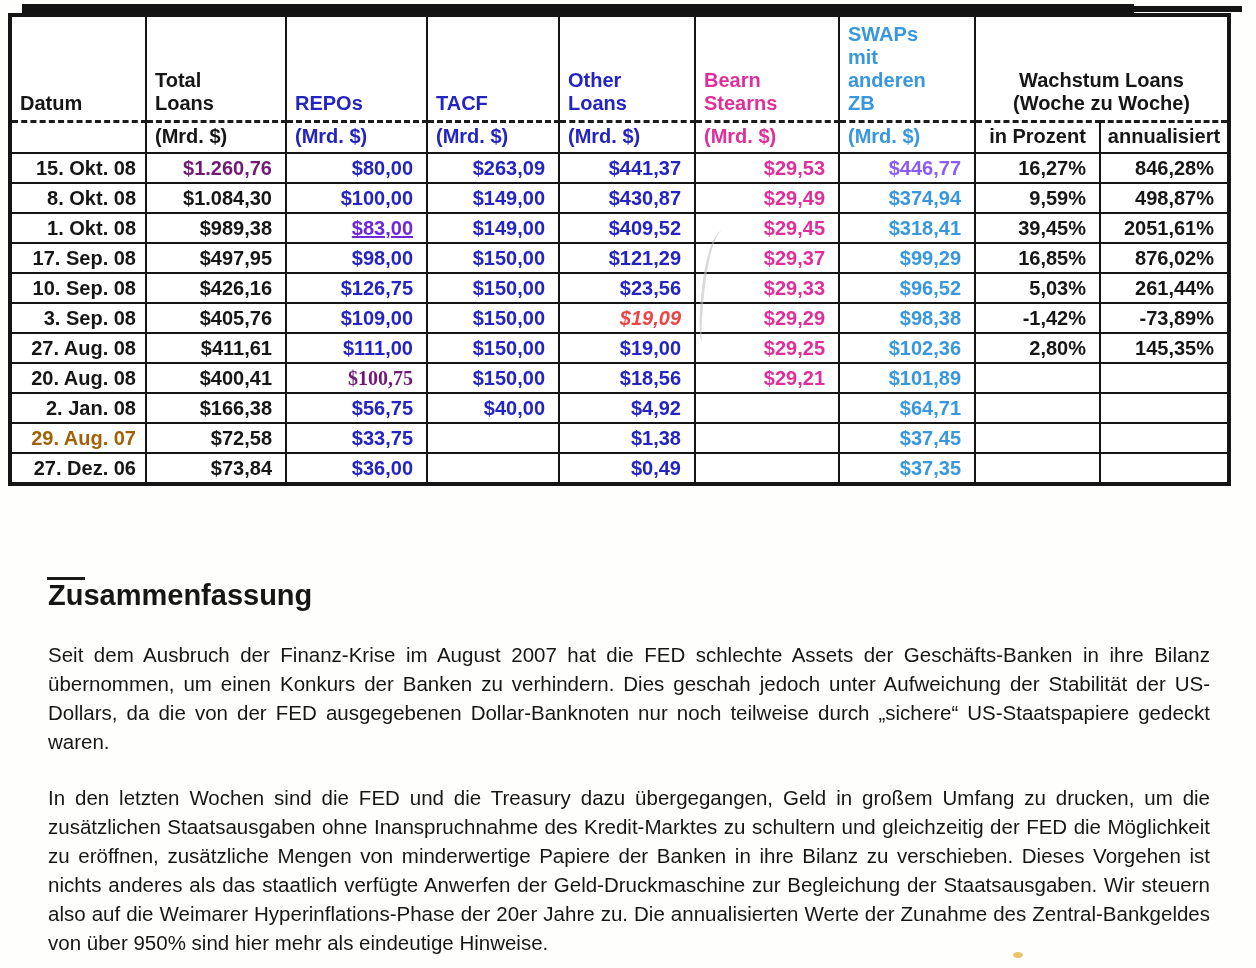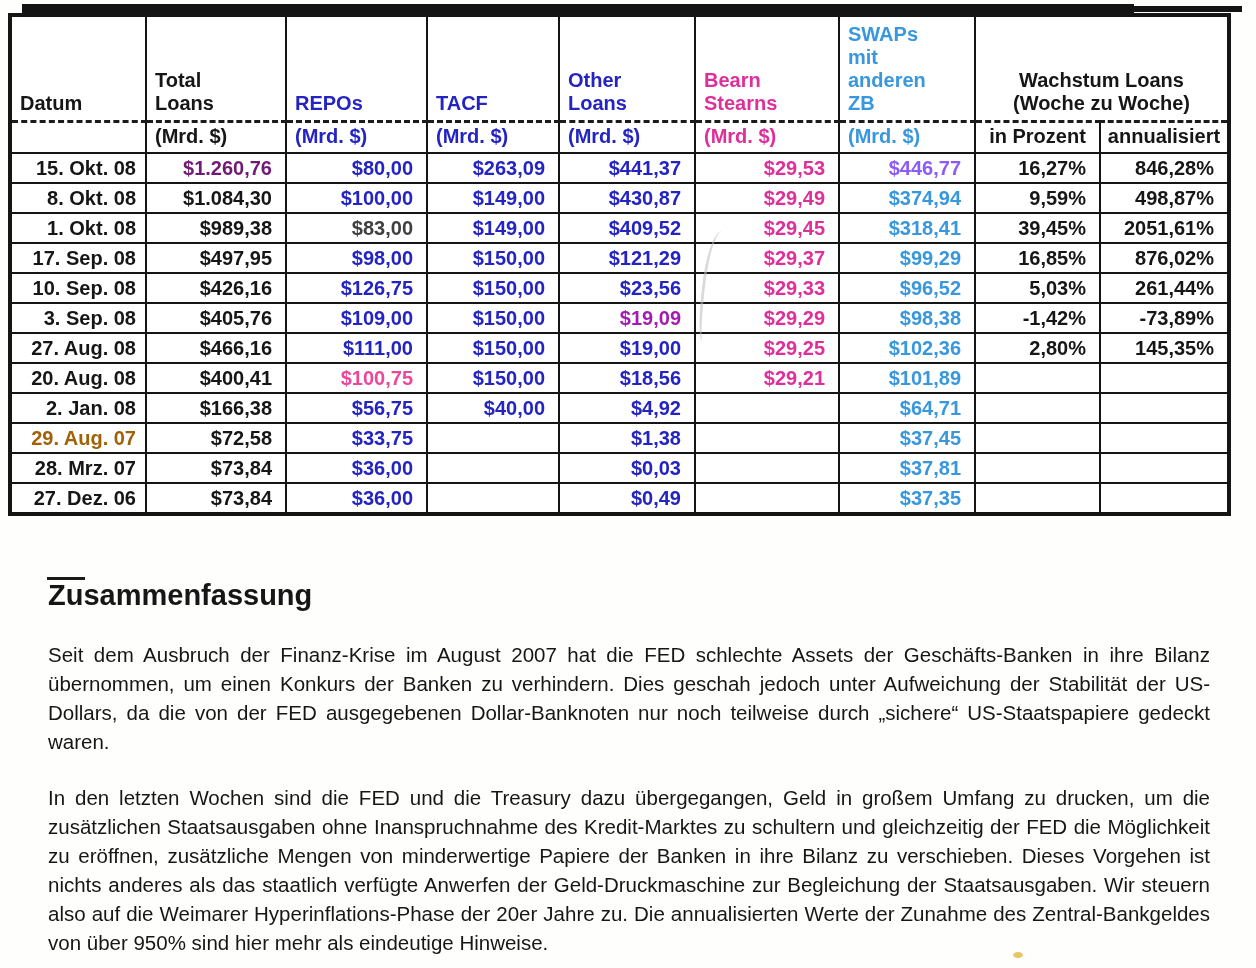--- a/index.html
+++ b/index.html
@@ -160,21 +160,21 @@
           <td class="d" style="color: rgb(36, 36, 194);">$149,00</td>
           <td class="d" style="color: rgb(36, 36, 194);">$430,87</td>
           <td class="d" style="color: rgb(222, 47, 155);">$29,49</td>
           <td class="d" style="color: rgb(56, 151, 221);">$374,94</td>
           <td class="d" style="color: rgb(22, 22, 22);">9,59%</td>
           <td class="d" style="color: rgb(22, 22, 22);">498,87%</td>
         </tr>
         <tr>
           <td class="d date" style="color: rgb(22, 22, 22);">1. Okt. 08</td>
           <td class="d" style="color: rgb(22, 22, 22);">$989,38</td>
-          <td class="d" style="color: #404040;">$83,00</td>
+          <td class="d" style="color: #6d28d9; text-decoration: underline;">$83,00</td>
           <td class="d" style="color: rgb(36, 36, 194);">$149,00</td>
           <td class="d" style="color: rgb(36, 36, 194);">$409,52</td>
           <td class="d" style="color: rgb(222, 47, 155);">$29,45</td>
           <td class="d" style="color: rgb(56, 151, 221);">$318,41</td>
           <td class="d" style="color: rgb(22, 22, 22);">39,45%</td>
           <td class="d" style="color: rgb(22, 22, 22);">2051,61%</td>
         </tr>
         <tr>
           <td class="d date" style="color: rgb(22, 22, 22);">17. Sep. 08</td>
           <td class="d" style="color: rgb(22, 22, 22);">$497,95</td>
@@ -195,41 +195,41 @@
           <td class="d" style="color: rgb(222, 47, 155);">$29,33</td>
           <td class="d" style="color: rgb(56, 151, 221);">$96,52</td>
           <td class="d" style="color: rgb(22, 22, 22);">5,03%</td>
           <td class="d" style="color: rgb(22, 22, 22);">261,44%</td>
         </tr>
         <tr>
           <td class="d date" style="color: rgb(22, 22, 22);">3. Sep. 08</td>
           <td class="d" style="color: rgb(22, 22, 22);">$405,76</td>
           <td class="d" style="color: rgb(36, 36, 194);">$109,00</td>
           <td class="d" style="color: rgb(36, 36, 194);">$150,00</td>
-          <td class="d" style="color: #a21caf;">$19,09</td>
+          <td class="d" style="color: #ef4444; font-style: italic;">$19,09</td>
           <td class="d" style="color: rgb(222, 47, 155);">$29,29</td>
           <td class="d" style="color: rgb(56, 151, 221);">$98,38</td>
           <td class="d" style="color: rgb(22, 22, 22); text-align: right;">-1,42%</td>
           <td class="d" style="color: rgb(22, 22, 22);">-73,89%</td>
         </tr>
         <tr>
           <td class="d date" style="color: rgb(22, 22, 22);">27. Aug. 08</td>
-          <td class="d" style="color: rgb(22, 22, 22);">$466,16</td>
+          <td class="d" style="color: rgb(22, 22, 22);">$411,61</td>
           <td class="d" style="color: rgb(36, 36, 194);">$111,00</td>
           <td class="d" style="color: rgb(36, 36, 194);">$150,00</td>
           <td class="d" style="color: rgb(36, 36, 194);">$19,00</td>
           <td class="d" style="color: rgb(222, 47, 155);">$29,25</td>
           <td class="d" style="color: rgb(56, 151, 221);">$102,36</td>
           <td class="d" style="color: rgb(22, 22, 22);">2,80%</td>
           <td class="d" style="color: rgb(22, 22, 22);">145,35%</td>
         </tr>
         <tr>
           <td class="d date" style="color: rgb(22, 22, 22);">20. Aug. 08</td>
           <td class="d" style="color: rgb(22, 22, 22);">$400,41</td>
-          <td class="d" style="color: #ec4899;">$100,75</td>
+          <td class="d" style="color: #701a75; font-family: Liberation Serif, serif;">$100,75</td>
           <td class="d" style="color: rgb(36, 36, 194);">$150,00</td>
           <td class="d" style="color: rgb(36, 36, 194);">$18,56</td>
           <td class="d" style="color: rgb(222, 47, 155);">$29,21</td>
           <td class="d" style="color: rgb(56, 151, 221);">$101,89</td>
           <td class="d" style="color: rgb(22, 22, 22);"></td>
           <td class="d" style="color: rgb(22, 22, 22);"></td>
         </tr>
         <tr>
           <td class="d date" style="color: rgb(22, 22, 22);">2. Jan. 08</td>
           <td class="d" style="color: rgb(22, 22, 22);">$166,38</td>
@@ -246,31 +246,20 @@
           <td class="d" style="color: rgb(22, 22, 22);">$72,58</td>
           <td class="d" style="color: rgb(36, 36, 194);">$33,75</td>
           <td class="d" style="color: rgb(36, 36, 194);"></td>
           <td class="d" style="color: rgb(36, 36, 194);">$1,38</td>
           <td class="d" style="color: rgb(222, 47, 155);"></td>
           <td class="d" style="color: rgb(56, 151, 221);">$37,45</td>
           <td class="d" style="color: rgb(22, 22, 22);"></td>
           <td class="d" style="color: rgb(22, 22, 22);"></td>
         </tr>
         <tr>
-          <td class="d date" style="color: rgb(22, 22, 22);">28. Mrz. 07</td>
-          <td class="d" style="color: rgb(22, 22, 22);">$73,84</td>
-          <td class="d" style="color: rgb(36, 36, 194);">$36,00</td>
-          <td class="d" style="color: rgb(36, 36, 194);"></td>
-          <td class="d" style="color: rgb(36, 36, 194);">$0,03</td>
-          <td class="d" style="color: rgb(222, 47, 155);"></td>
-          <td class="d" style="color: rgb(56, 151, 221);">$37,81</td>
-          <td class="d" style="color: rgb(22, 22, 22);"></td>
-          <td class="d" style="color: rgb(22, 22, 22);"></td>
-        </tr>
-        <tr>
           <td class="d date" style="color: rgb(22, 22, 22); text-align: right;">27. Dez. 06</td>
           <td class="d" style="color: rgb(22, 22, 22);">$73,84</td>
           <td class="d" style="color: rgb(36, 36, 194);">$36,00</td>
           <td class="d" style="color: rgb(36, 36, 194);"></td>
           <td class="d" style="color: rgb(36, 36, 194);">$0,49</td>
           <td class="d" style="color: rgb(222, 47, 155);"></td>
           <td class="d" style="color: rgb(56, 151, 221);">$37,35</td>
           <td class="d" style="color: rgb(22, 22, 22);"></td>
           <td class="d" style="color: rgb(22, 22, 22);"></td>
         </tr>

